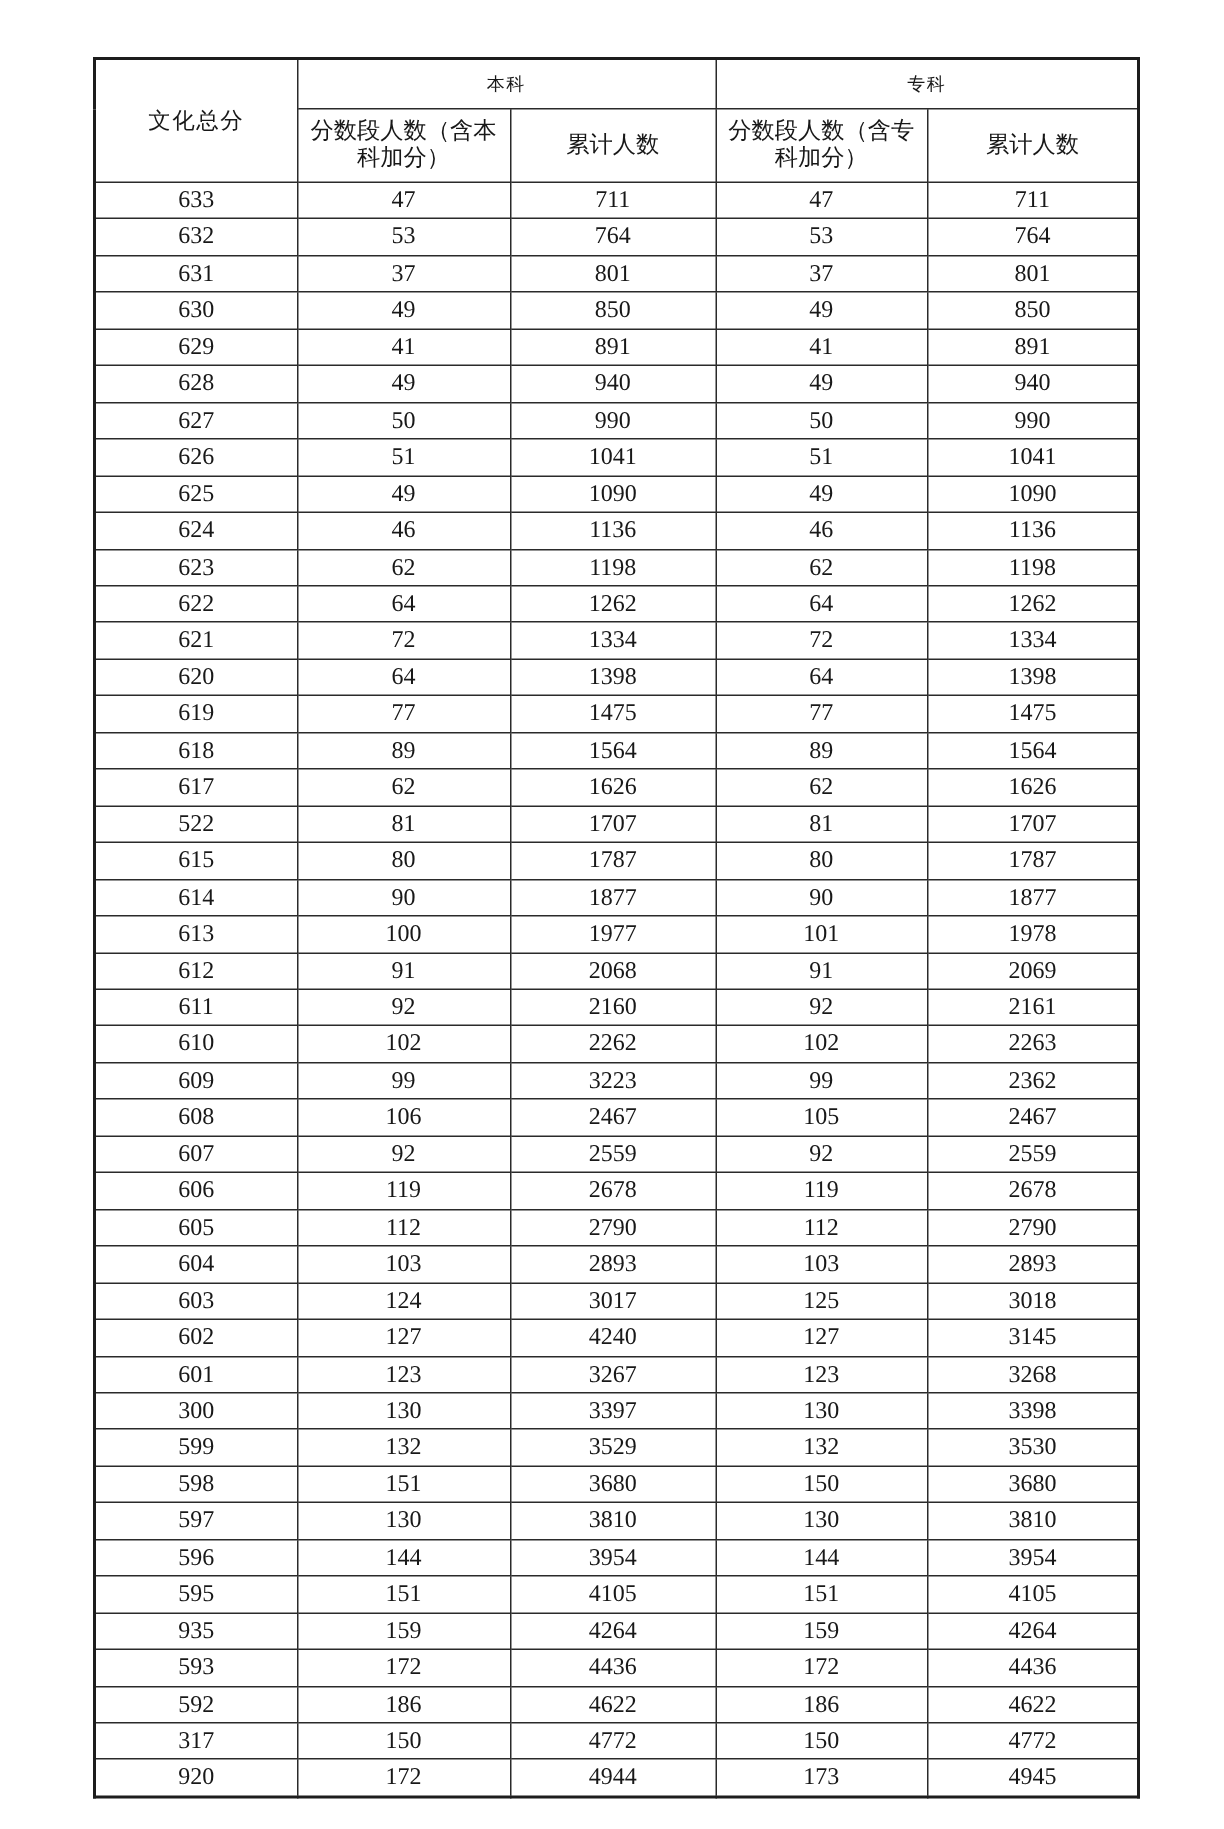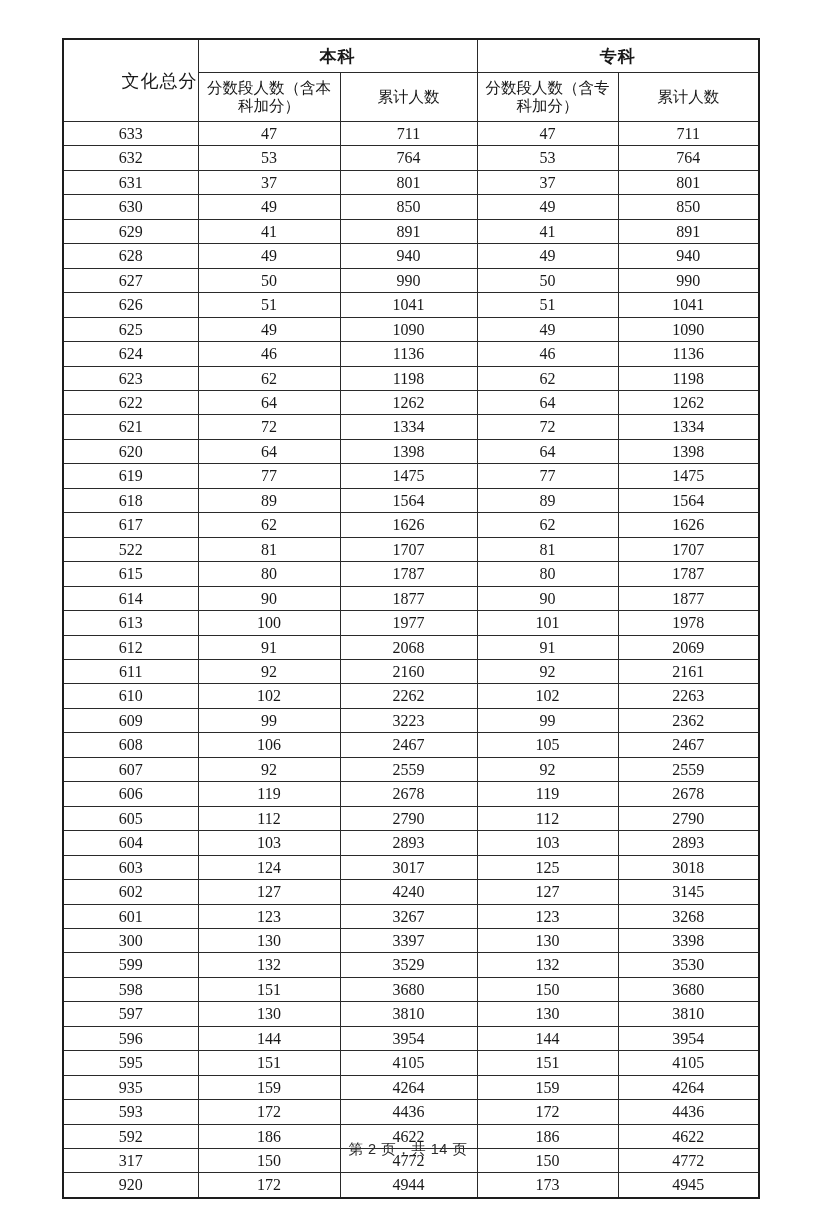--- a/index.html
+++ b/index.html
@@ -54,38 +54,37 @@
     color: #181818;
   }
 
   
   table.score-table {
     border: 2px solid #1d1d1d;
   }
 
   thead th.grp-label {
     height: 32px;
-    font-size: 17px;
-    font-weight: bold;
+    font-size: 12px;
+    font-weight: normal;
     letter-spacing: 1px;
   }
 
   thead th.row-head {
     height: 46px;
     font-size: 15.5px;
     font-weight: normal;
     line-height: 1.18;
     padding: 1px 3px;
   }
 
   thead th.score-head {
-    font-size: 18px;
+    font-size: 15px;
     font-weight: normal;
     letter-spacing: 1px;
-    text-align: right;
   }
 
   tbody td {
     height: 23.45px;
     font-size: 16px;
     line-height: 23.45px;
     font-weight: normal;
     white-space: nowrap;
   }
 
@@ -436,21 +435,14 @@
             <td>920</td>
             <td>172</td>
             <td>4944</td>
             <td>173</td>
             <td>4945</td>
           </tr>
         </tbody>
     </table>
   </div>
 
-  <div id="page-footer">
-    <span class="seg">第</span>
-    <span class="seg">2</span>
-    <span class="seg">页，共</span>
-    <span class="seg">14</span>
-    <span class="seg">页</span>
-  </div>
 
 </div>
 
 </body></html>

